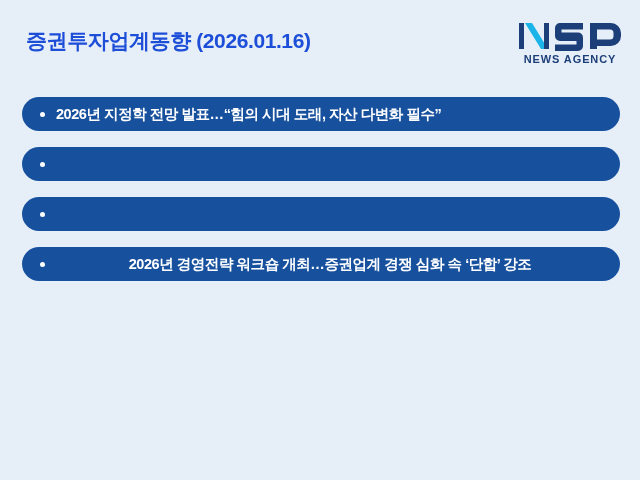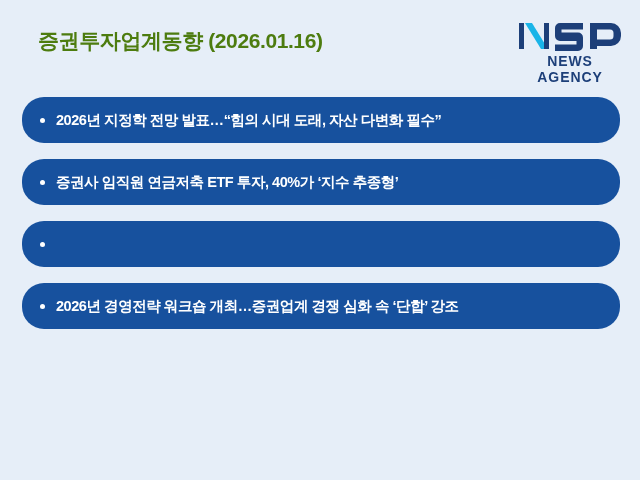--- a/index.html
+++ b/index.html
@@ -19,25 +19,25 @@
   .header {
     position: absolute;
     top: 0;
     left: 0;
     width: 640px;
     height: 88px;
   }
 
   .page-title {
     position: absolute;
-    left: 38px;
+    left: 26px;
     top: 27px;
     font-size: 21px;
     font-weight: bold;
-    color: #4d7c0f;
+    color: #1d4ed8;
     letter-spacing: -0.4px;
     white-space: nowrap;
   }
 
   
   .logo {
     position: absolute;
     right: 18px;
     top: 20px;
     width: 104px;
@@ -47,48 +47,49 @@
     display: block;
     width: 104px;
     height: 32px;
   }
   .logo-sub {
     position: absolute;
     left: 0;
     top: 33px;
     width: 104px;
     text-align: center;
-    font-size: 14px;
+    font-size: 11px;
     font-weight: bold;
     letter-spacing: 0.9px;
     color: #1d3f79;
   }
 
   
   .pill-list {
     position: absolute;
     left: 22px;
     top: 97px;
     width: 598px;
   }
   .pill {
     position: relative;
     box-sizing: border-box;
     width: 598px;
-    height: 46px;
+    height: 34px;
     margin-bottom: 16px;
     border-radius: 22px;
     background: #17519e;
     display: flex;
     align-items: center;
     padding-left: 18px;
     padding-right: 16px;
   }
   .pill:last-child {
     margin-bottom: 0;
+    text-align: center;
   }
   .pill-bullet {
     flex: 0 0 auto;
     width: 5px;
     height: 5px;
     border-radius: 50%;
     background: #ffffff;
     margin-right: 11px;
   }
   .pill-text {
@@ -127,21 +128,20 @@
 
 <div class="pill-list">
 
   <div class="pill">
     <span class="pill-bullet"></span>
     <span class="pill-text">2026년 지정학 전망 발표…“힘의 시대 도래, 자산 다변화 필수”</span>
   </div>
 
   <div class="pill">
     <span class="pill-bullet"></span>
-    <span class="pill-text">증권사 임직원 연금저축 ETF 투자, 40%가 ‘지수 추종형’</span>
   </div>
 
   <div class="pill">
     <span class="pill-bullet"></span>
   </div>
 
 
   <div class="pill">
     <span class="pill-bullet"></span>
     <span class="pill-text">2026년 경영전략 워크숍 개최…증권업계 경쟁 심화 속 ‘단합’ 강조</span>

